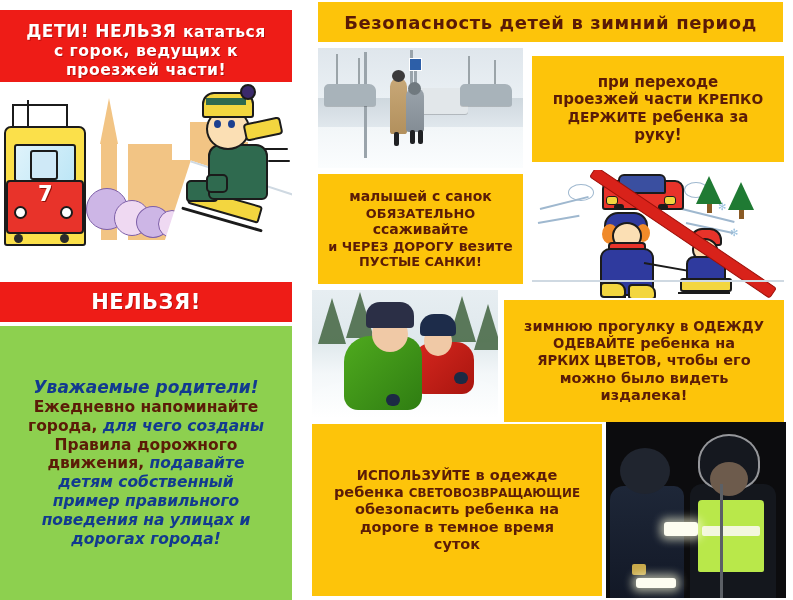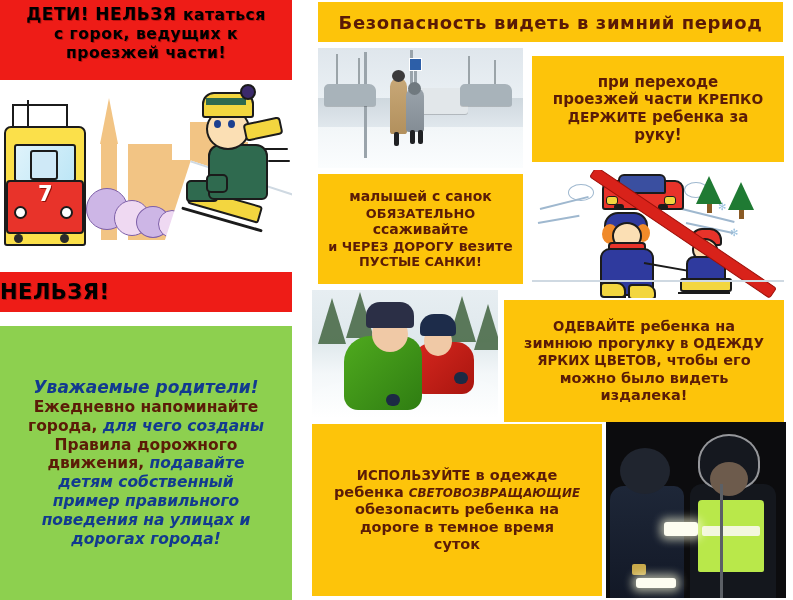--- a/index.html
+++ b/index.html
@@ -8,24 +8,25 @@
     background:#ffffff;
     font-family:"DejaVu Sans","Liberation Sans",sans-serif;
     overflow:hidden;
   }
   .poster{position:relative;width:793px;height:600px;background:#fff;}
 
   
   .block{position:absolute;box-sizing:border-box;overflow:hidden;}
 
   .red-banner{
-    background:#ee1c17;color:#000000;
-    display:flex;align-items:center;justify-content:flex-start;
+    background:#ee1c17;color:#ffffff;
+    display:flex;align-items:center;justify-content:center;
     text-align:center;font-weight:bold;letter-spacing:.5px;
     text-shadow:1px 1px 0 rgba(120,0,0,.45);
+    margin-top:10px;
   }
   .yellow-banner{
     background:#fdc40a;color:#5a1a06;
     display:flex;align-items:center;justify-content:center;
     text-align:center;font-weight:bold;
   }
   .yellow-box{
     background:#fdc40a;color:#5b1c07;
     display:flex;align-items:center;justify-content:center;
     text-align:center;font-weight:bold;line-height:1.18;
@@ -243,21 +244,21 @@
       <span class="c-dark">движения,</span>
       <span class="c-blue">подавайте</span>
     </span>
     <span class="line c-blue">детям собственный</span>
     <span class="line c-blue">пример правильного</span>
     <span class="line c-blue">поведения на улицах и</span>
     <span class="line c-blue">дорогах города!</span>
   </div>
 
   <div class="block yellow-banner" style="left:318px;top:2px;width:465px;height:40px;font-size:18px;letter-spacing:.6px;">
-    <span>Безопасность видеть в зимний период</span>
+    <span>Безопасность детей в зимний период</span>
   </div>
 
   <div class="photo ph-street" style="left:318px;top:48px;width:205px;height:120px;">
     <div class="st-sky"></div>
     <div class="st-road"></div>
     <div class="st-snow"></div>
     <div class="st-tree" style="left:18px;top:6px;height:46px;"></div>
     <div class="st-tree" style="left:40px;top:10px;height:42px;"></div>
     <div class="st-tree" style="left:150px;top:8px;height:44px;"></div>
     <div class="st-tree" style="left:176px;top:12px;height:40px;"></div>
@@ -359,43 +360,43 @@
     <div class="kd-hat b" style="left:108px;top:24px;width:36px;height:22px;"></div>
     <div class="kd-green" style="left:32px;top:46px;"></div>
     <div class="kd-face" style="left:60px;top:26px;width:36px;height:36px;"></div>
     <div class="kd-hat" style="left:54px;top:12px;width:48px;height:26px;"></div>
     <div class="kd-mitt" style="left:74px;top:104px;"></div>
     <div class="kd-mitt" style="left:142px;top:82px;"></div>
   </div>
 
   <div class="block yellow-box" style="left:504px;top:300px;width:280px;height:122px;font-size:14.5px;padding:4px 6px;flex-direction:column;">
     <span class="line">
+      <span>зимнюю прогулку</span>
+      <span class="small-caps">в ОДЕЖДУ</span>
+    </span>
+    <span class="line">
       <span class="small-caps">ОДЕВАЙТЕ</span>
       <span>ребенка на</span>
     </span>
     <span class="line">
-      <span>зимнюю прогулку</span>
-      <span class="small-caps">в ОДЕЖДУ</span>
-    </span>
-    <span class="line">
       <span class="small-caps">ЯРКИХ ЦВЕТОВ,</span>
       <span>чтобы его</span>
     </span>
     <span class="line">можно было видеть</span>
     <span class="line">издалека!</span>
   </div>
 
   <div class="block yellow-box" style="left:312px;top:424px;width:290px;height:172px;font-size:14.5px;padding:4px 6px;flex-direction:column;">
     <span class="line">
       <span class="small-caps">ИСПОЛЬЗУЙТЕ</span>
       <span>в одежде</span>
     </span>
     <span class="line">
       <span>ребенка</span>
-      <span class="small-caps" style="font-size:.82em;font-style:italic;">СВЕТОВОЗВРАЩАЮЩИЕ</span>
+      <span class="small-caps" style="font-size:.82em;">СВЕТОВОЗВРАЩАЮЩИЕ</span>
     </span>
     <span class="line">обезопасить ребенка на</span>
     <span class="line">дороге в темное время</span>
     <span class="line">суток</span>
   </div>
 
   <div class="photo ph-night" style="left:606px;top:422px;width:180px;height:176px;">
     <div class="nt-adult" style="left:4px;top:64px;width:74px;height:112px;"></div>
     <div class="nt-ahead" style="left:14px;top:26px;width:50px;height:46px;"></div>
     <div class="nt-badge" style="left:26px;top:142px;"></div>

